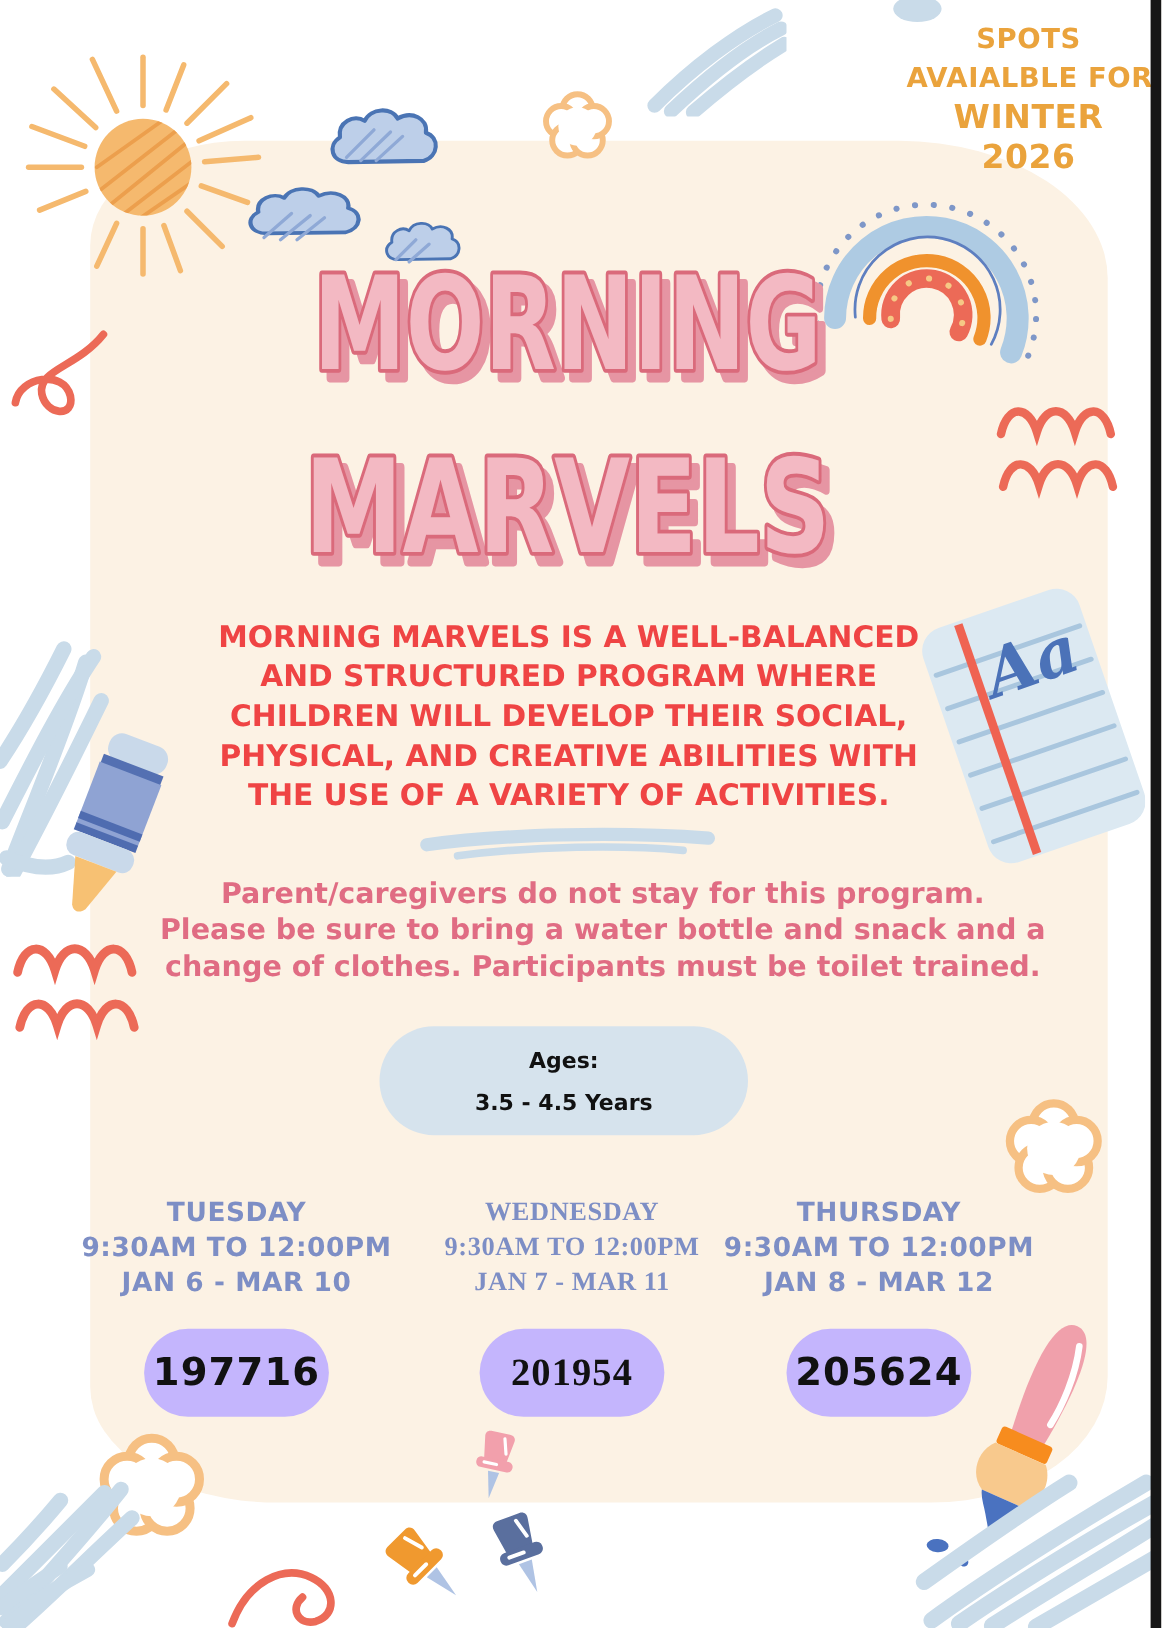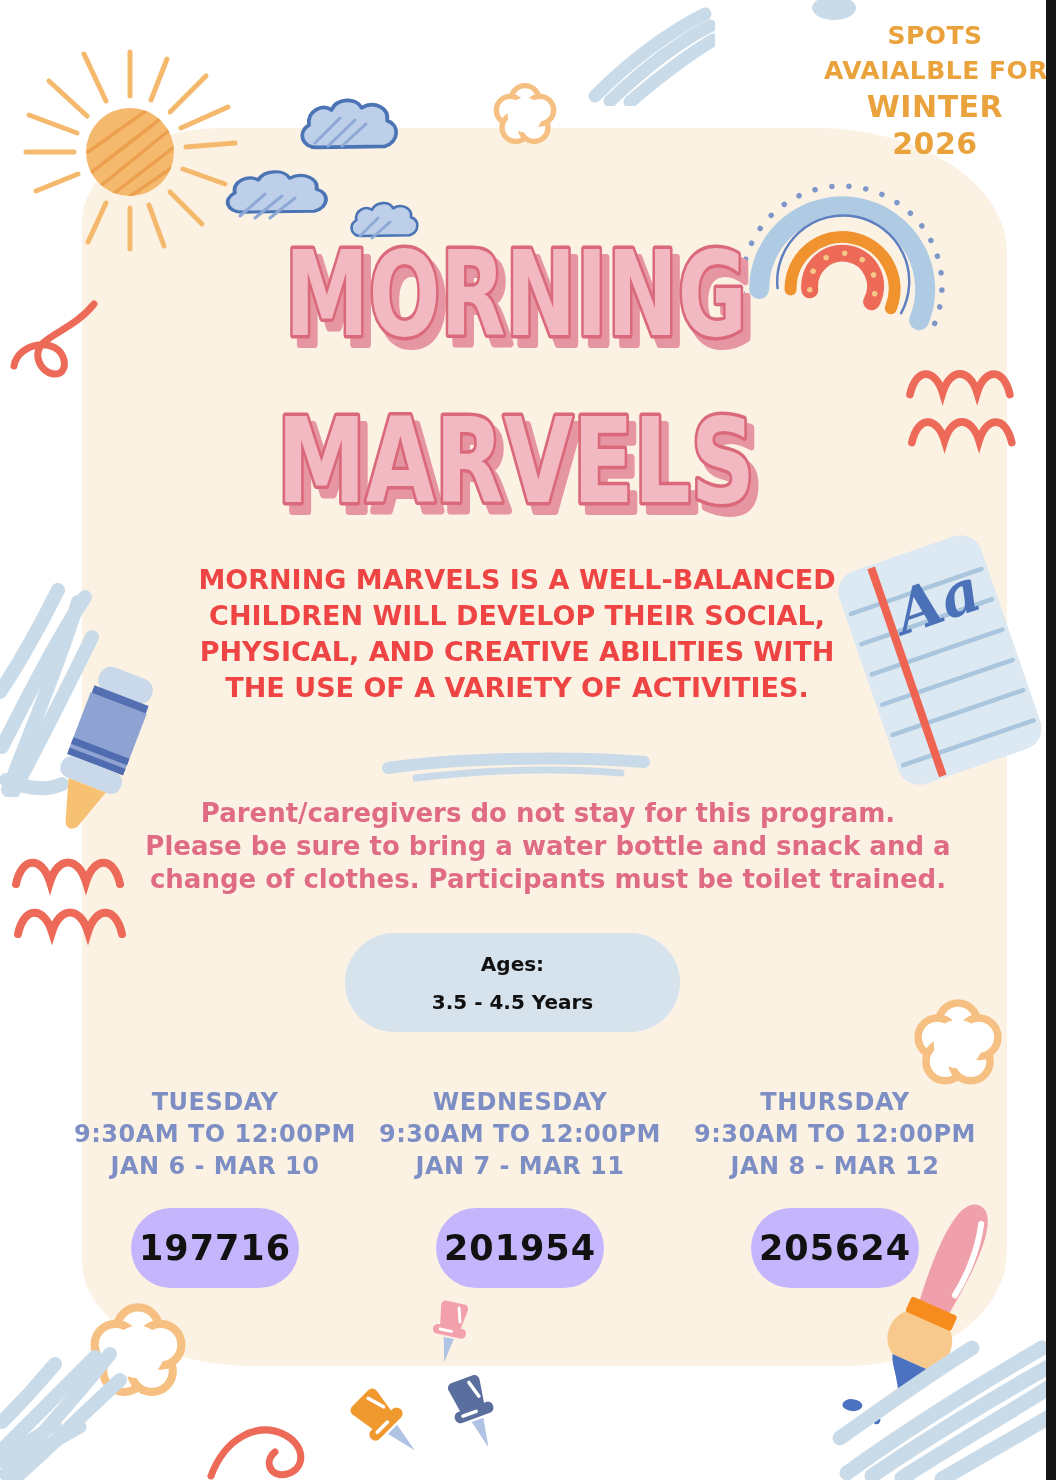--- a/index.html
+++ b/index.html
@@ -14,21 +14,21 @@
   .description{position:absolute;top:562px;left:0;width:1034px;text-align:center;color:#ef4444;
                font-weight:bold;}
   .description div{font-size:27px;line-height:36px;white-space:nowrap;}
   .note{position:absolute;top:797px;left:0;width:1056px;text-align:center;color:#E06C83;font-weight:bold;padding-left:20px;}
   .note div{font-size:26px;line-height:33px;white-space:nowrap;}
   .ages-pill{position:absolute;left:345px;top:933px;width:335px;height:99px;border-radius:50px;
              background:#D6E3ED;display:flex;flex-direction:column;align-items:center;justify-content:center;
              color:#111;font-weight:bold;font-size:20px;line-height:38px;}
   .session{position:absolute;top:1086px;width:300px;text-align:center;color:#7D8EC5;font-weight:bold;}
   .session .hline{font-size:24px;line-height:32px;white-space:nowrap;letter-spacing:.5px;text-align:center;}
-  .s1{left:65px;} .s2{left:370px;} .s3{left:685px;}
+  .s1{left:65px;} .s2{left:370px;font-family:Liberation Serif, serif;} .s3{left:649px;}
   .code-pill{margin:26px auto 0;width:168px;height:80px;border-radius:40px;background:#c4b5fd;
              display:flex;align-items:center;justify-content:center;color:#111;font-size:35px;
              font-weight:bold;letter-spacing:1px;}
   .edge{position:absolute;right:0;top:0;width:10px;height:1480px;background:#161616;z-index:60;}
   svg{display:block;}
   .deco{position:absolute;pointer-events:none;}
 </style>
 </head>
 <body>
 
@@ -138,20 +138,21 @@
       <text x="516" y="272" font-size="118" textLength="478" lengthAdjust="spacingAndGlyphs">MARVELS</text>
     </g>
     <g fill="#F3B9C3" stroke="#DA6A7B" stroke-width="7" stroke-linejoin="round" paint-order="stroke">
       <text x="516" y="105" font-size="118" textLength="462" lengthAdjust="spacingAndGlyphs">MORNING</text>
       <text x="516" y="272" font-size="118" textLength="478" lengthAdjust="spacingAndGlyphs">MARVELS</text>
     </g>
   </svg>
 
   <div class="description">
     <div>MORNING MARVELS IS A WELL-BALANCED</div>
+    <div>AND STRUCTURED PROGRAM WHERE</div>
     <div>CHILDREN WILL DEVELOP THEIR SOCIAL,</div>
     <div>PHYSICAL, AND CREATIVE ABILITIES WITH</div>
     <div>THE USE OF A VARIETY OF ACTIVITIES.</div>
   </div>
 
   <svg class="deco" style="left:376px;top:750px;" width="280" height="36" viewBox="0 0 280 36">
     <g stroke="#C9DBE9" fill="none" stroke-linecap="round">
       <path d="M12 18 C80 8 190 6 268 12" stroke-width="12"></path>
       <path d="M40 28 C110 19 190 18 245 23" stroke-width="7"></path>
     </g>

